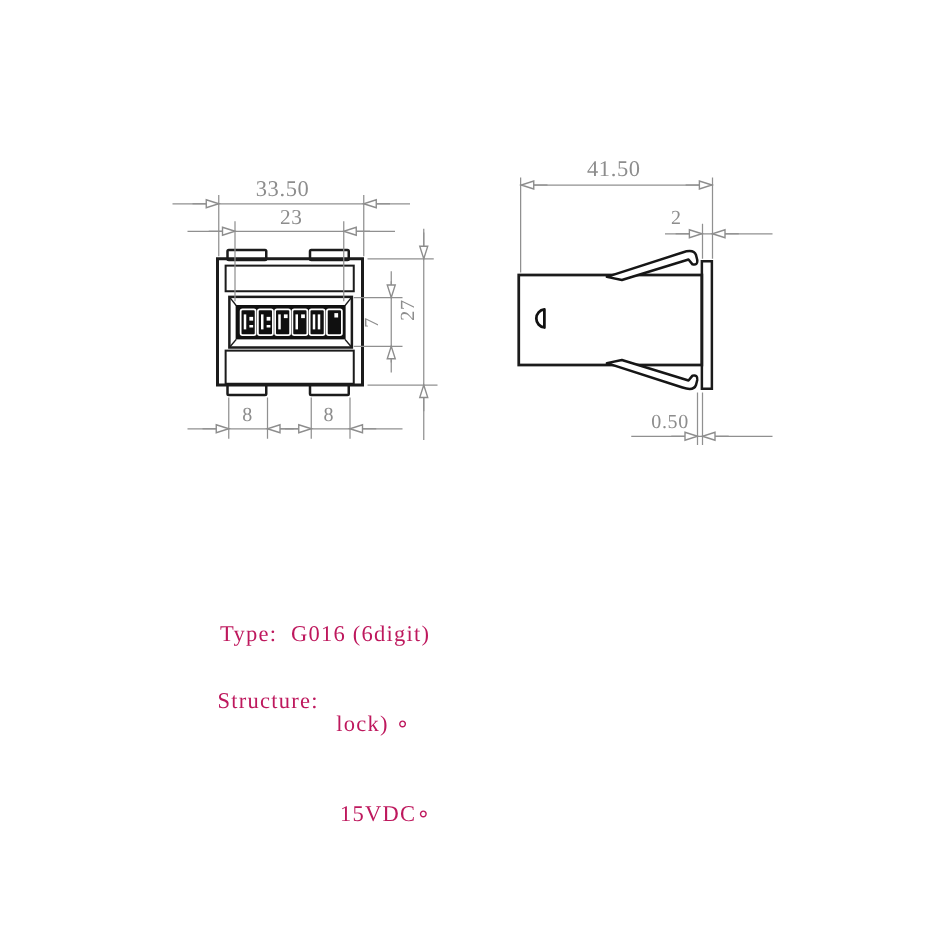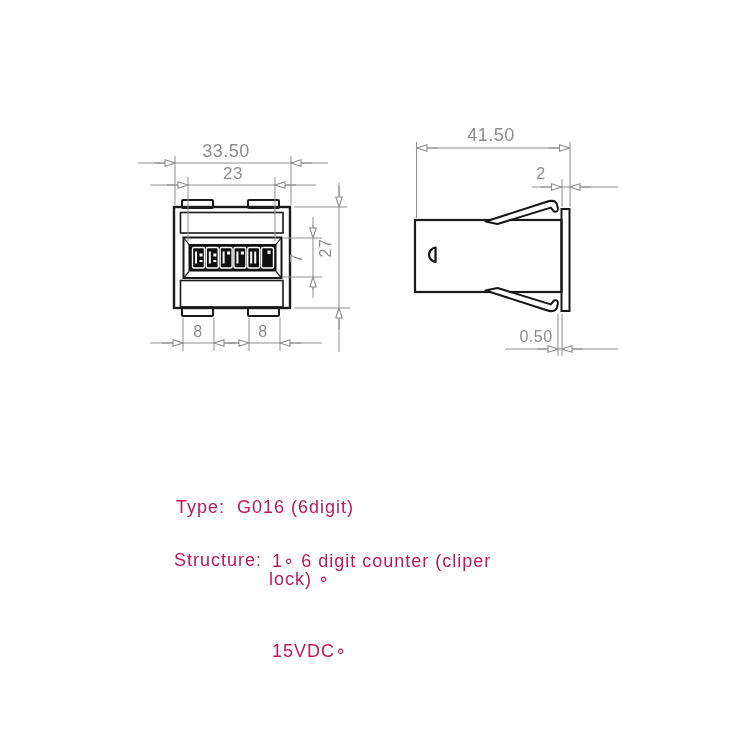--- a/index.html
+++ b/index.html
@@ -1,17 +1,17 @@
 <!DOCTYPE html>
 <html><head>
 <meta charset="utf-8">
 <style>
   html,body{margin:0;padding:0;background:#ffffff;}
   .canvas{position:relative;width:750px;height:750px;background:#ffffff;overflow:hidden;
-          font-family:Liberation Sans, sans-serif;}
+          font-family:Liberation Serif, serif;}
   .canvas svg{position:absolute;left:0;top:0;}
   .notes{position:absolute;left:0;top:14px;width:750px;height:750px;color:#be185d;}
   .notes .tline{position:absolute;white-space:pre;font-size:18px;letter-spacing:1px;}
   .dimtxt{fill:#8d8d8d;letter-spacing:0.5px;}
   .outline{stroke:#1b1b1b;fill:none;}
   .dimln{stroke:#909090;stroke-width:1;fill:none;}
 </style>
 </head>
 <body>
 
@@ -150,18 +150,17 @@
 
     <text class="dimtxt" x="491" y="141" font-size="18" text-anchor="middle">41.50</text>
     <text class="dimtxt" x="541" y="179" font-size="16" text-anchor="middle">2</text>
     <text class="dimtxt" x="536" y="342" font-size="16" text-anchor="middle">0.50</text>
   </g>
 </svg>
 
   <div class="notes">
     <div class="tline" style="left:176px;top:483px;">Type:  G016 (6digit)</div>
     <div class="tline" style="left:174px;top:536px;">Structure:</div>
-    <div class="tline" style="left:272px;top:536px;">1∘ 6 digit counter (cliper</div>
     <div class="tline" style="left:269px;top:554px;">lock) ∘</div>
     <div class="tline" style="left:272px;top:598px;margin-top:28px;">15VDC∘</div>
   </div>
 
 </div>
 
 </body></html>

